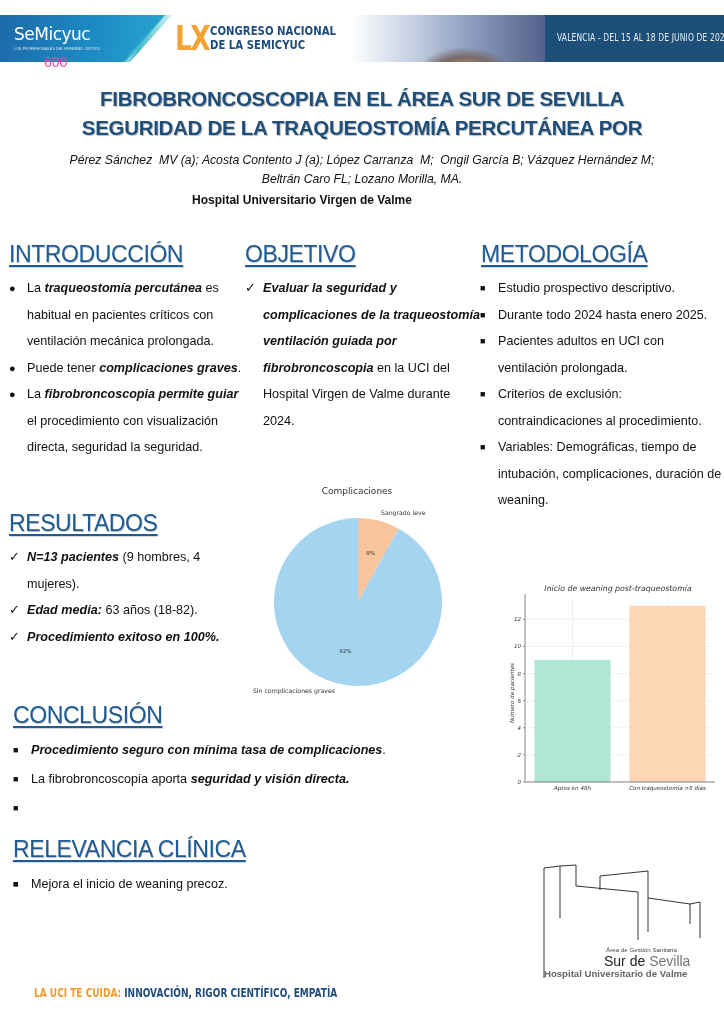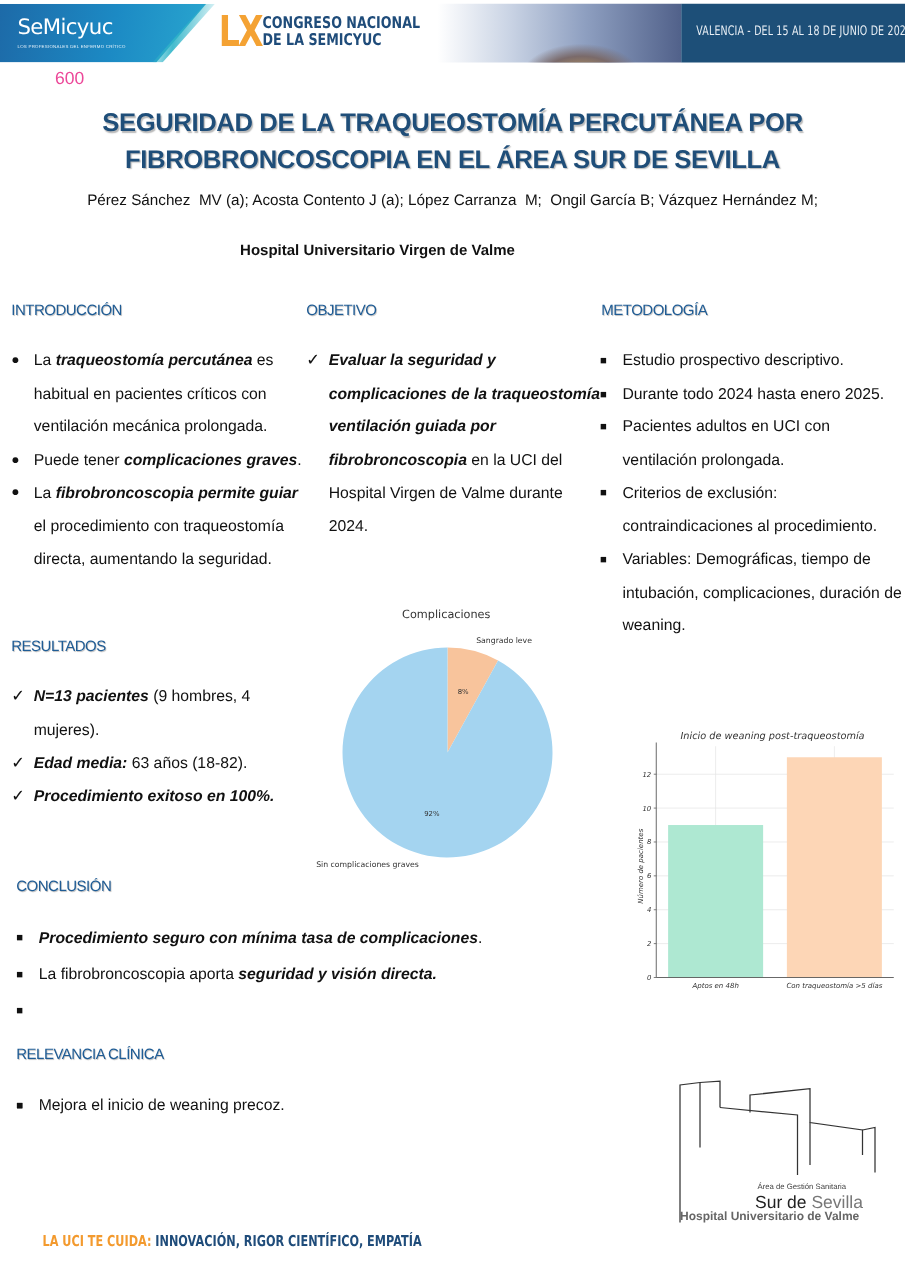--- a/index.html
+++ b/index.html
@@ -1,20 +1,20 @@
 <!DOCTYPE html>
 <html><head>
 <meta charset="utf-8">
 <style>
   * { box-sizing: border-box; margin: 0; padding: 0; }
   html, body { width: 724px; height: 1024px; background: #ffffff; overflow: hidden; }
   body { position: relative; font-family: "Liberation Sans", sans-serif; color: #111; }
 
   
-  .banner { position: absolute; left: 0; top: 3px; width: 612px; height: 47px; background: #fff; }
+  .banner { position: absolute; left: 0; top: 15px; width: 612px; height: 47px; background: #fff; }
   .banner-left { position: absolute; left: 0; top: 0; width: 165px; height: 47px;
     background: linear-gradient(100deg, #1d6aa8 0%, #1c8ac4 55%, #29a6cf 100%);
     clip-path: polygon(0 0, 165px 0, 125px 47px, 0 47px); }
   .banner-stripe { position: absolute; left: 120px; top: 0; width: 52px; height: 47px;
     background: linear-gradient(100deg, rgba(41,166,207,0) 0%, #2fb4c8 40%, rgba(255,255,255,0) 100%);
     clip-path: polygon(44px 0, 52px 0, 10px 47px, 2px 47px); opacity: .9; }
   .logo { position: absolute; left: 14px; top: 9px; color: #fff; font-family: "DejaVu Sans", sans-serif; font-size: 17px; letter-spacing: -0.5px; }
   .logo-sub { position: absolute; left: 14px; top: 32px; color: #e8f3fb; font-size: 3.5px; letter-spacing: .2px; }
   .lx { position: absolute; left: 175px; top: 4px; color: #f4a233; font-family: "DejaVu Sans", sans-serif; font-size: 34px; font-weight: bold; letter-spacing: -2px; line-height: 38px; transform: scaleX(.78); transform-origin: left; }
   .congress { position: absolute; left: 210px; top: 9px; color: #1f4c7a; font-family: "DejaVu Sans", sans-serif; font-size: 13px; line-height: 14px; font-weight: bold; transform: scaleX(.78); transform-origin: left; }
@@ -25,25 +25,25 @@
       linear-gradient(90deg, rgba(255,255,255,1) 0%, #c9d3e4 30%, #8fa0c1 60%, #51618a 100%); }
   .date-box { position: absolute; left: 545px; top: 0; width: 179px; height: 47px; background: #1d4f78; }
   .date-text { position: absolute; left: 12px; top: 16px; color: #e9eff5; font-family: "DejaVu Sans", sans-serif; font-size: 10.5px; white-space: nowrap; transform: scaleX(.72); transform-origin: left; letter-spacing: .2px; }
 
   .poster-number { position: absolute; left: 44px; top: 54px; color: #ec4899; font-size: 14px; }
 
   
   .title { position: absolute; left: 0; top: 84px; width: 724px; text-align: center; color: #1f4e79;
     font-family: "Liberation Sans", sans-serif; font-weight: bold; font-size: 20.5px; line-height: 29px;
     text-shadow: 1px 1px 1px rgba(0,0,0,.28); letter-spacing: -.3px; }
-  .authors { position: absolute; left: 20px; top: 151px; width: 684px; text-align: center; font-size: 12.2px; line-height: 19px; color: #111; }
+  .authors { position: absolute; left: 20px; top: 151px; width: 684px; text-align: center; font-style: italic; font-size: 12.2px; line-height: 19px; color: #111; }
   .hospital { position: absolute; left: 0; top: 193px; width: 604px; text-align: center; font-weight: bold; font-size: 12px; color: #111; }
 
   
-  .sec-h { position: absolute; color: #1f5c95; font-size: 12px; text-decoration-thickness: 2px; text-underline-offset: 3px; letter-spacing: -.4px; text-shadow: .6px .6px .6px rgba(0,0,0,.25); }
+  .sec-h { position: absolute; color: #1f5c95; font-size: 23px; text-decoration: underline; text-decoration-thickness: 2px; text-underline-offset: 3px; letter-spacing: -.4px; text-shadow: .6px .6px .6px rgba(0,0,0,.25); }
   ul.blist { position: absolute; list-style: none; font-size: 12.6px; line-height: 26.5px; color: #111; }
   ul.blist li { position: relative; padding-left: 18px; }
   ul.blist li .mk { position: absolute; left: 0; top: 0; }
   .dot { font-size: 11px; }
   .sq { font-size: 9px; }
   .ck { font-size: 13px; }
   b i, i b, .bi { font-weight: bold; font-style: italic; }
 
   
   #pie-wrap { position: absolute; left: 240px; top: 478px; width: 235px; height: 222px; }
@@ -76,33 +76,34 @@
   </div>
   <div class="city-img"></div>
   <div class="date-box">
     <div class="date-text">VALENCIA - DEL 15 AL 18 DE JUNIO DE 2025</div>
   </div>
 </div>
 
 <div class="poster-number">600</div>
 
 <div class="title">
+  <div>FIBROBRONCOSCOPIA EN EL ÁREA SUR DE SEVILLA</div>
   <div>SEGURIDAD DE LA TRAQUEOSTOMÍA PERCUTÁNEA POR</div>
-  <div>FIBROBRONCOSCOPIA EN EL ÁREA SUR DE SEVILLA</div>
 </div>
 <div class="authors">
   <div style="white-space:pre;">Pérez Sánchez  MV (a); Acosta Contento J (a); López Carranza  M;  Ongil García B; Vázquez Hernández M;</div>
+  <div>Beltrán Caro FL; Lozano Morilla, MA.</div>
 </div>
 <div class="hospital">Hospital Universitario Virgen de Valme</div>
 
 <div class="sec-h" style="left:9px; top:241px;">INTRODUCCIÓN</div>
 <ul class="blist" style="left:9px; top:275px; width:235px;">
   <li><span class="mk dot">●</span><span>La </span><span class="bi">traqueostomía percutánea</span><span> es habitual en pacientes críticos con ventilación mecánica prolongada.</span></li>
   <li><span class="mk dot">●</span><span>Puede tener </span><span class="bi">complicaciones graves</span><span>.</span></li>
-  <li><span class="mk dot">●</span><span>La </span><span class="bi">fibrobroncoscopia permite guiar</span><span> el procedimiento con traqueostomía directa, aumentando la seguridad.</span></li>
+  <li><span class="mk dot">●</span><span>La </span><span class="bi">fibrobroncoscopia permite guiar</span><span> el procedimiento con visualización directa, seguridad la seguridad.</span></li>
 </ul>
 
 <div class="sec-h" style="left:245px; top:241px;">OBJETIVO</div>
 <ul class="blist" style="left:245px; top:275px; width:235px;">
   <li><span class="mk ck">✓</span><span class="bi">Evaluar la seguridad y complicaciones de la traqueostomía ventilación guiada por fibrobroncoscopia</span><span> en la UCI del Hospital Virgen de Valme durante 2024.</span></li>
 </ul>
 
 <div class="sec-h" style="left:481px; top:241px;">METODOLOGÍA</div>
 <ul class="blist" style="left:480px; top:275px; width:244px;">
   <li><span class="mk sq">■</span><span>Estudio prospectivo descriptivo.</span></li>

